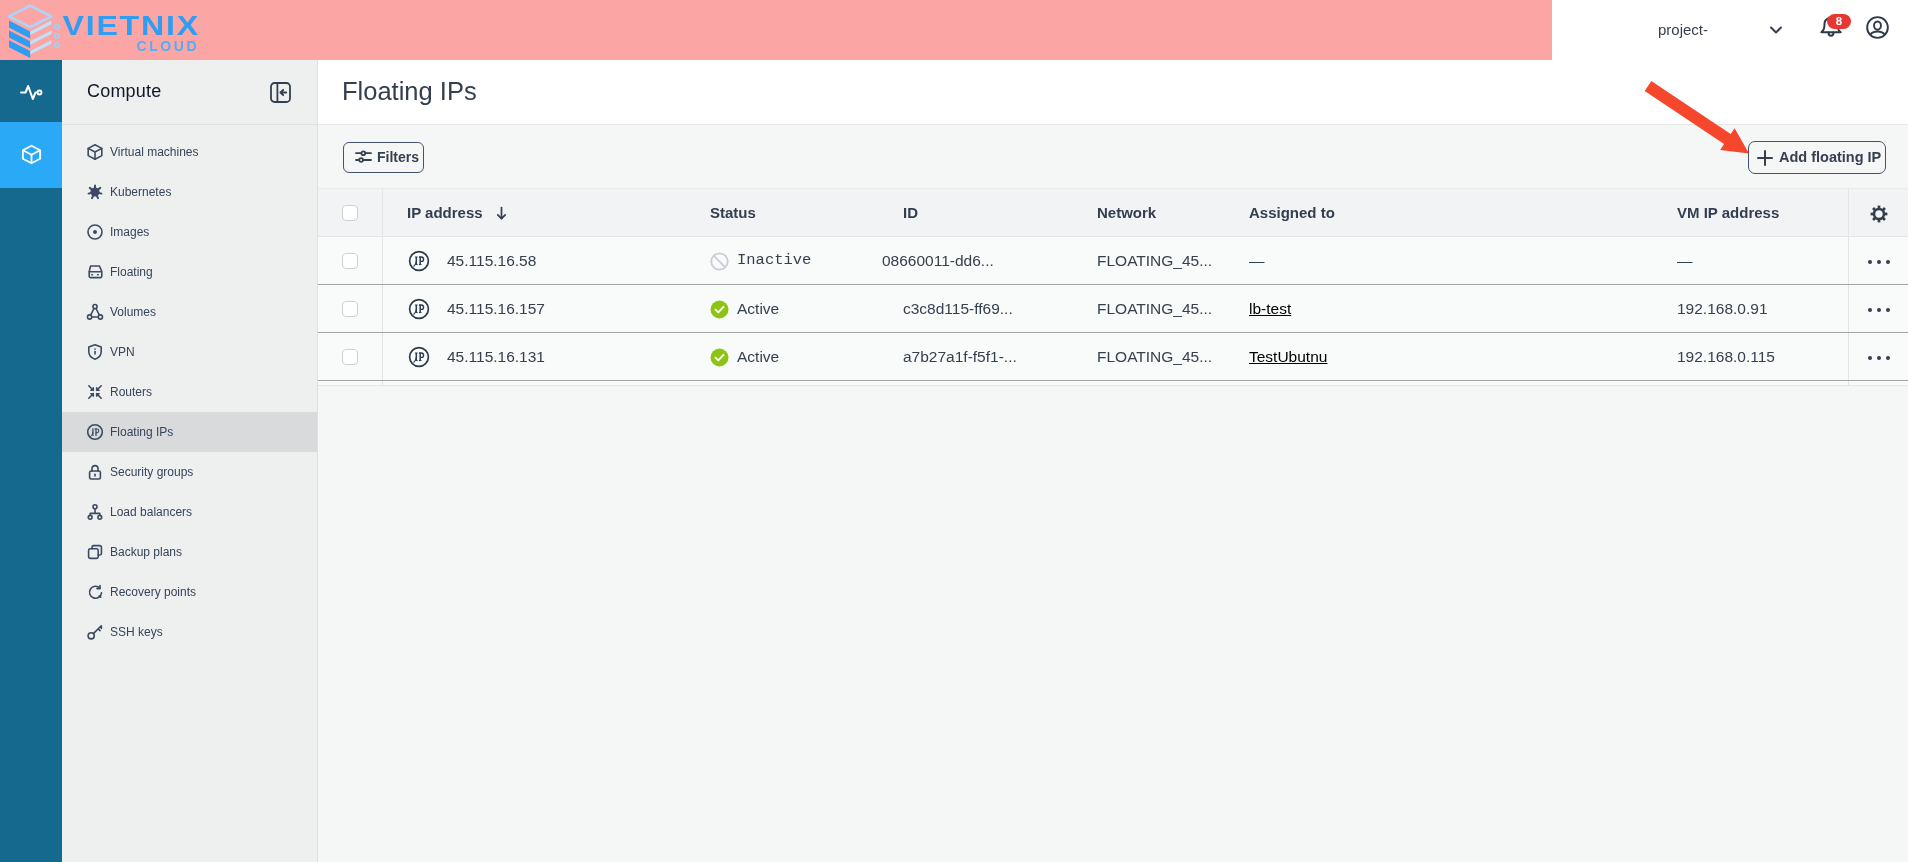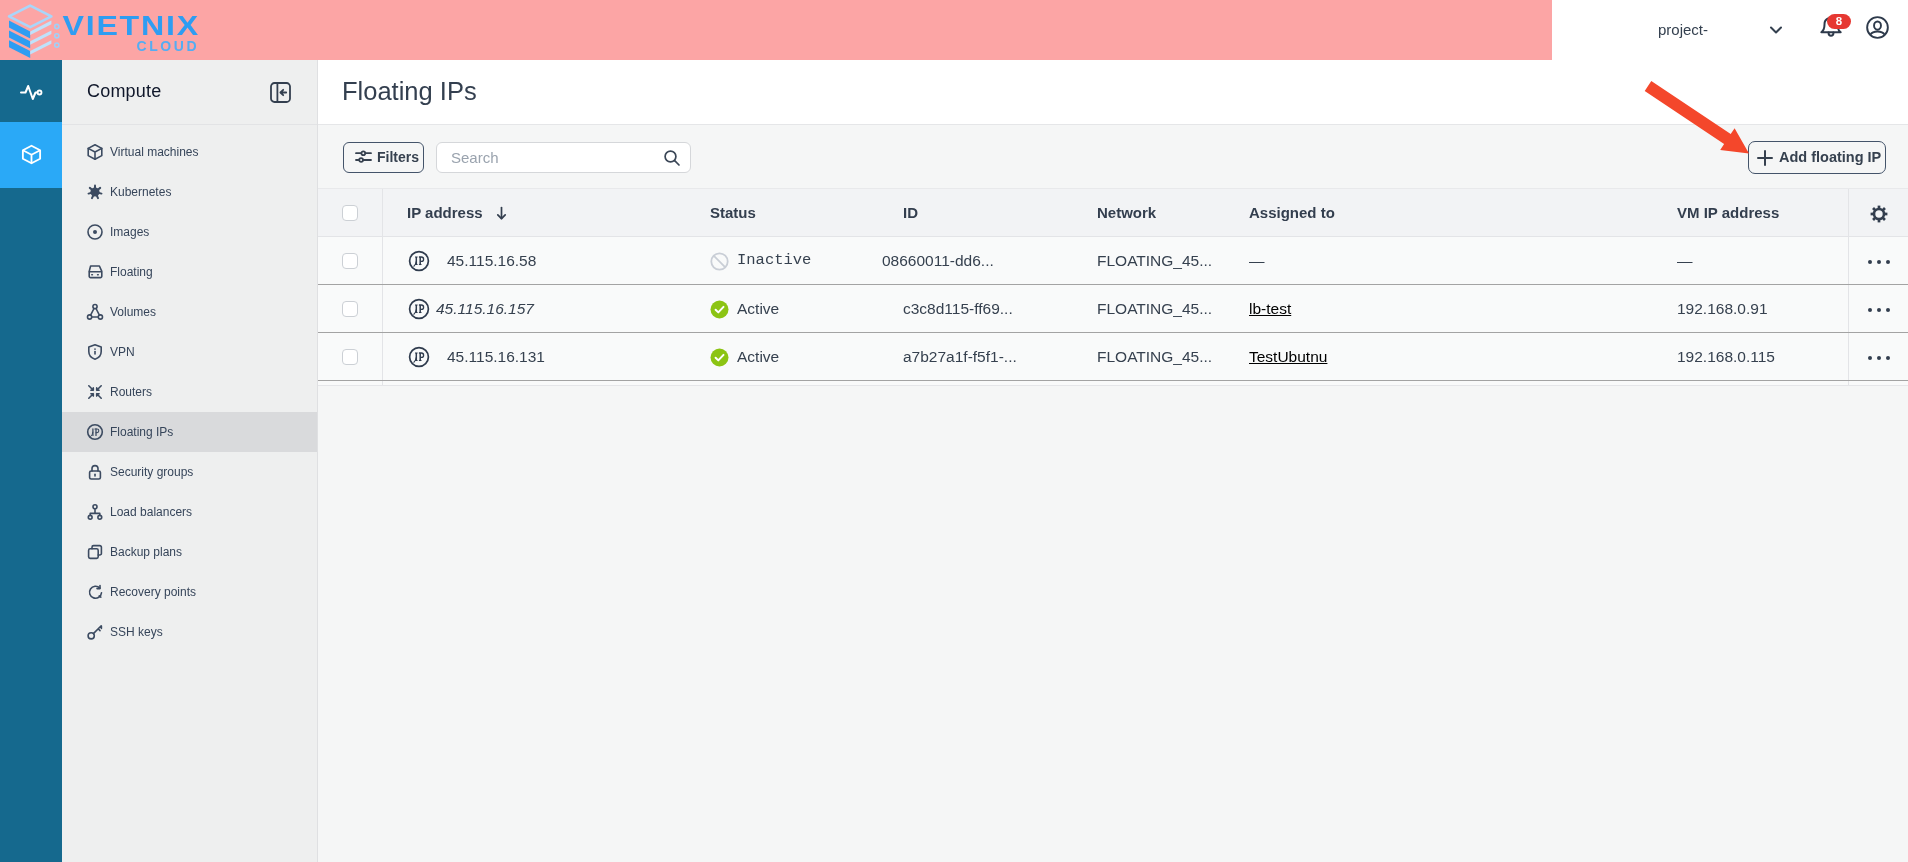--- a/index.html
+++ b/index.html
@@ -305,27 +305,20 @@
           <circle cx="8.3" cy="4.2" r="1.9"></circle>
           <line x1="10.5" y1="4.2" x2="16" y2="4.2"></line>
           <line x1="1" y1="11" x2="3.9" y2="11"></line>
           <circle cx="6.1" cy="11" r="1.9"></circle>
           <line x1="8.3" y1="11" x2="16" y2="11"></line>
         </g>
       </svg>
     <span class="tx">Filters</span>
   </div>
 
-  <div id="search">
-    <span class="ph">Search</span>
-    <svg class="ic" width="18" height="18" viewBox="0 0 18 18">
-        <circle cx="7.5" cy="7.5" r="5.4" fill="none" stroke="#3a4656" stroke-width="1.7"></circle>
-        <line x1="11.7" y1="11.7" x2="16" y2="16" stroke="#3a4656" stroke-width="1.7" stroke-linecap="round"></line>
-      </svg>
-  </div>
 
   <div id="btnAdd">
     <svg class="ic" width="16" height="16" viewBox="0 0 16 16">
         <line x1="8" y1="1" x2="8" y2="15" stroke="#36414f" stroke-width="2" stroke-linecap="round"></line>
         <line x1="1" y1="8" x2="15" y2="8" stroke="#36414f" stroke-width="2" stroke-linecap="round"></line>
       </svg>
     <span class="tx">Add floating IP</span>
   </div>
 
   <svg id="arrow" width="170" height="110" viewBox="0 0 170 110">
@@ -416,21 +409,21 @@
                   <path d="M8.3 7 V14.5"></path>
                   <path d="M7 7 H9.6 M7 14.5 H9.6" stroke-width="1.1"></path>
                   <path d="M12.2 7 V14.5"></path>
                   <path d="M10.9 7 H13.4 A2.2 2.2 0 0 1 13.4 11.4 H12.3" stroke-width="1.3"></path>
                   <path d="M10.9 14.5 H13.5" stroke-width="1.1"></path>
                 </g>
                 <path d="M5.6 16.6 Q8.1 14.2 8.35 11.2" stroke-width="1.2"></path>
               </g>
             </svg>
           </span>
-          <span class="c" style="left:118px;font-style:italic;">45.115.16.157</span>
+          <span class="c" style="left:129px;">45.115.16.157</span>
           <span class="stico">
             <svg width="19" height="19" viewBox="0 0 19 19">
               <circle cx="9.5" cy="9.5" r="9" fill="#8cc413"></circle>
               <path d="M5.6 9.8 L8.3 12.4 L13.5 6.9" fill="none" stroke="#fff" stroke-width="2" stroke-linecap="round" stroke-linejoin="round"></path>
             </svg>
           </span>
           <span class="c" style="left:419px;">Active</span>
           <span class="c" style="left:585px;">c3c8d115-ff69...</span>
           <span class="c" style="left:779px;">FLOATING_45...</span>
           <span class="c" style="left:931px;"><a class="lnk" href="#">lb-test</a></span>

